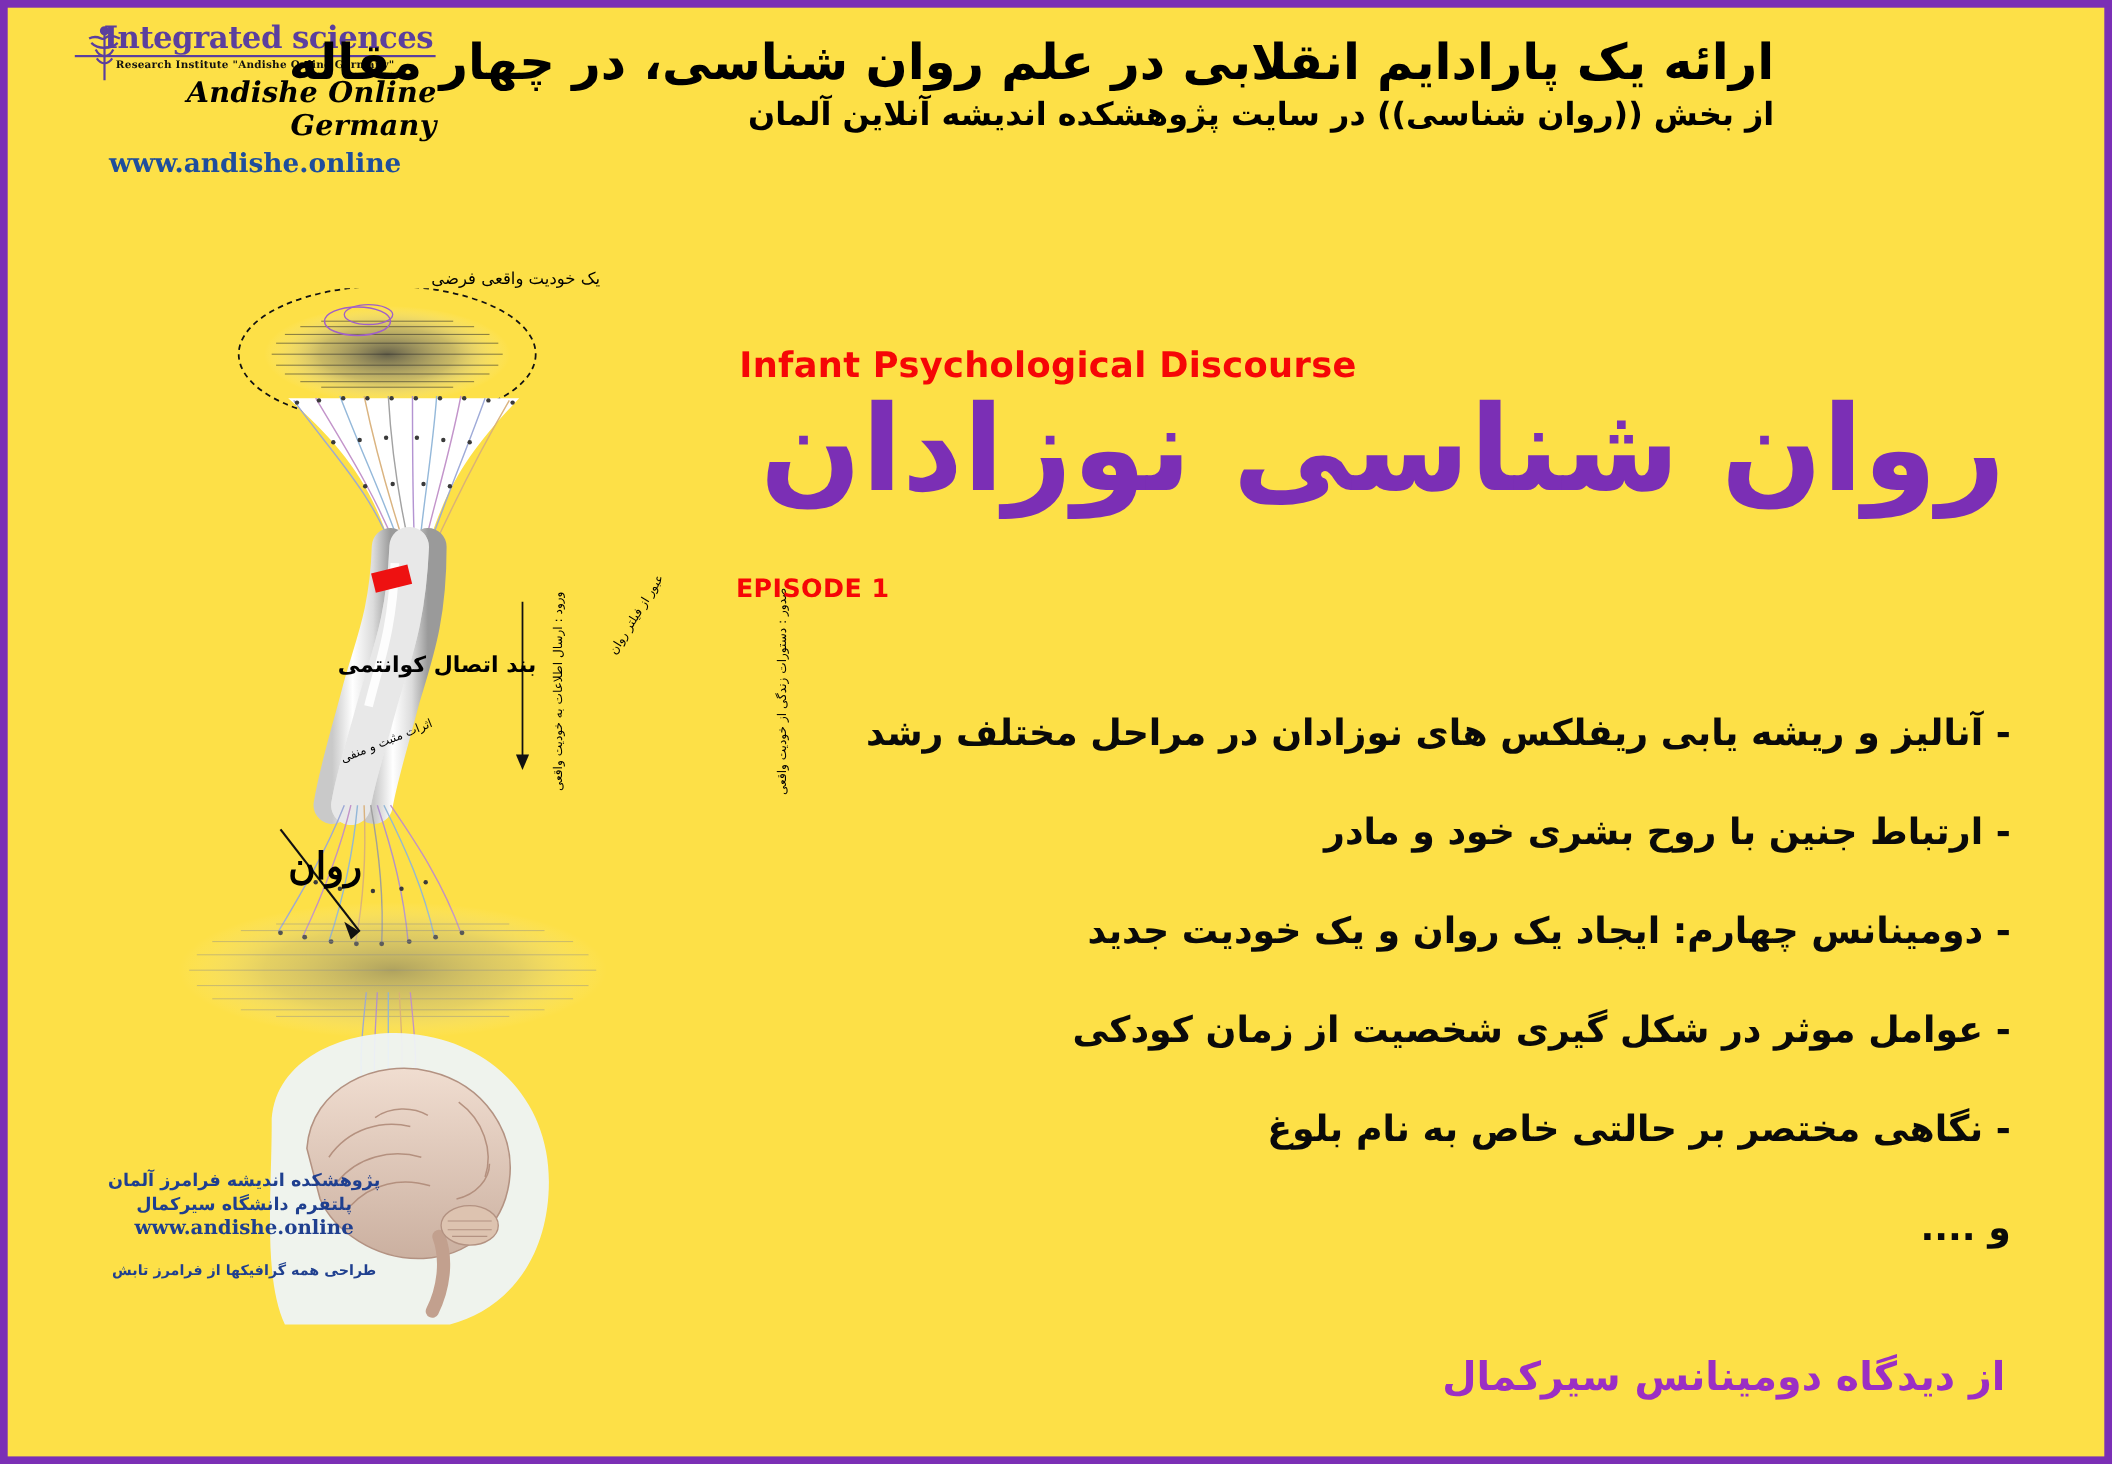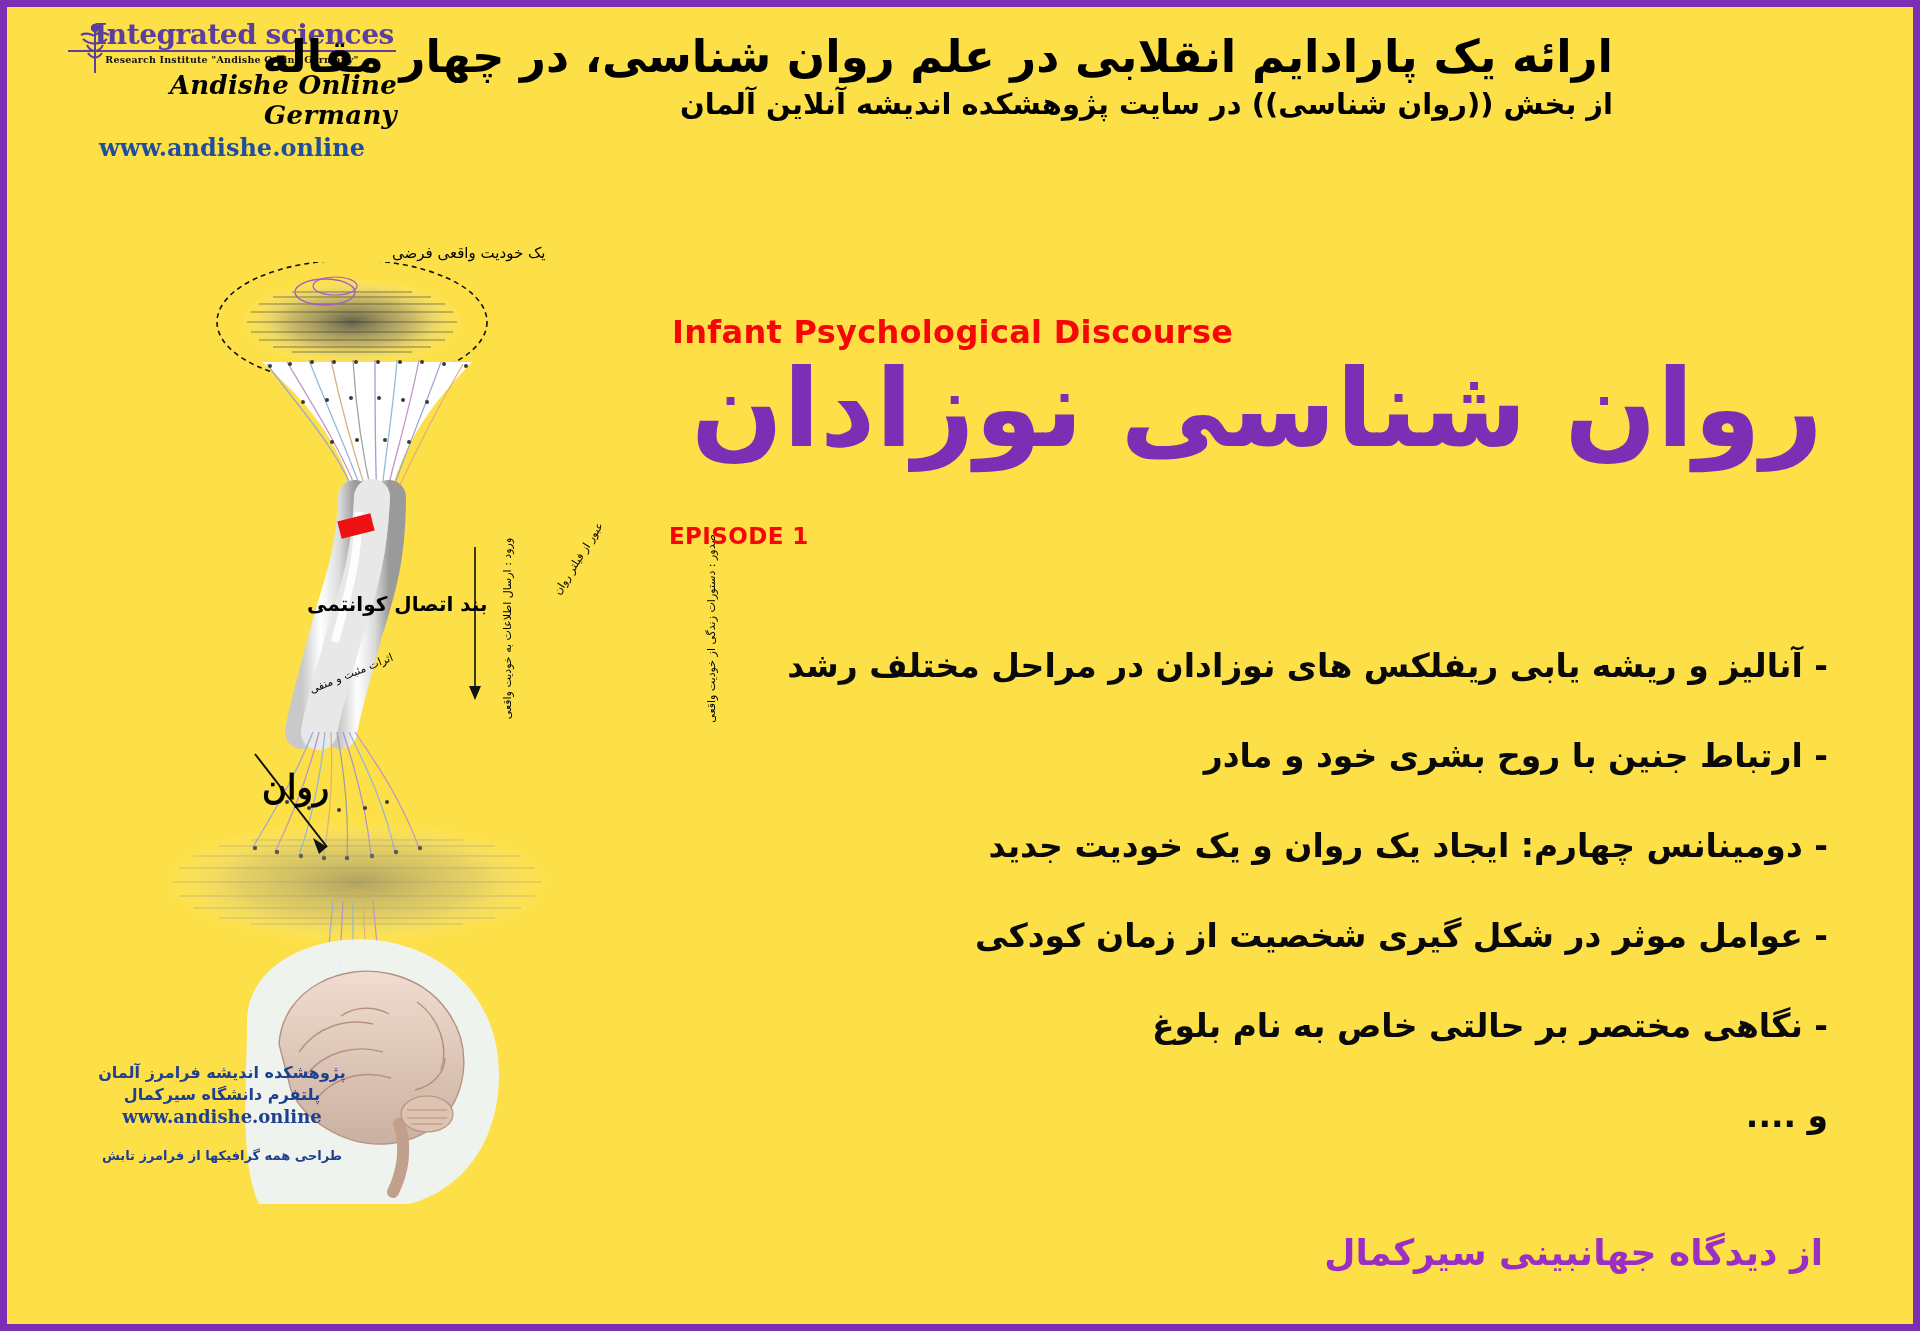--- a/index.html
+++ b/index.html
@@ -360,15 +360,15 @@
 
   <div class="bullets">
     <div class="bullet">- آنالیز و ریشه یابی ریفلکس های نوزادان در مراحل مختلف رشد</div>
     <div class="bullet">- ارتباط جنین با روح بشری خود و مادر</div>
     <div class="bullet">- دومینانس چهارم:  ایجاد یک روان و یک خودیت جدید</div>
     <div class="bullet">- عوامل موثر در شکل گیری شخصیت از زمان کودکی</div>
     <div class="bullet">- نگاهی مختصر بر حالتی خاص به نام بلوغ</div>
     <div class="bullet last">و ....</div>
   </div>
 
-  <div class="tagline">از دیدگاه جهانبینی سیرکمال</div>
+  <div class="tagline">از دیدگاه دومینانس سیرکمال</div>
 
 </div>
 
 </body></html>

